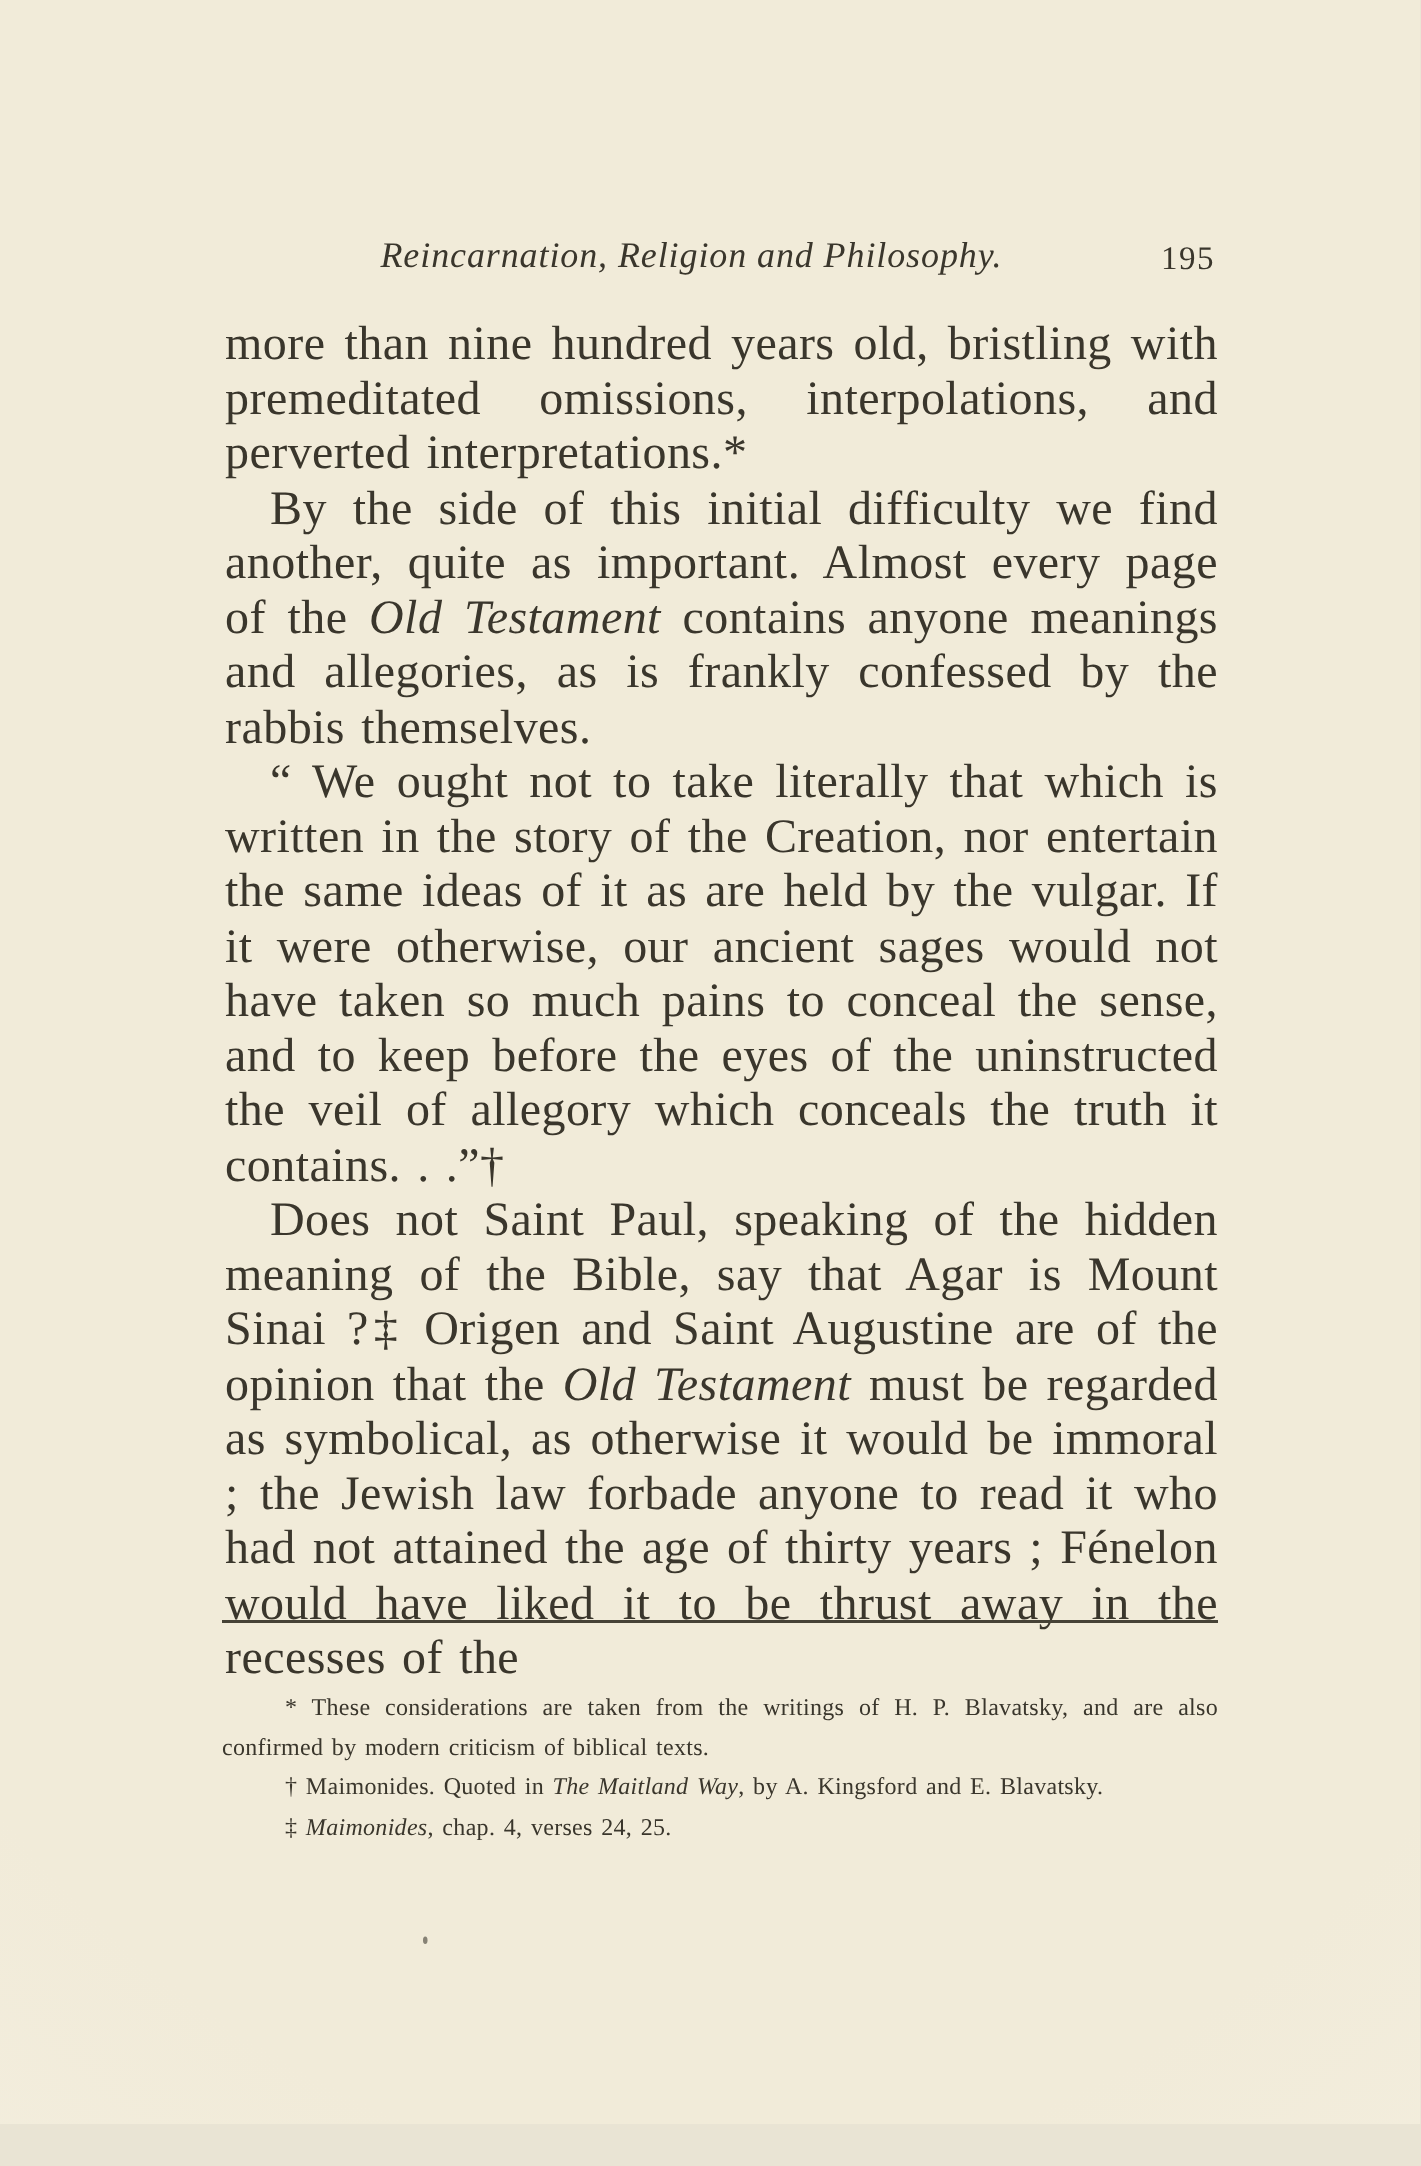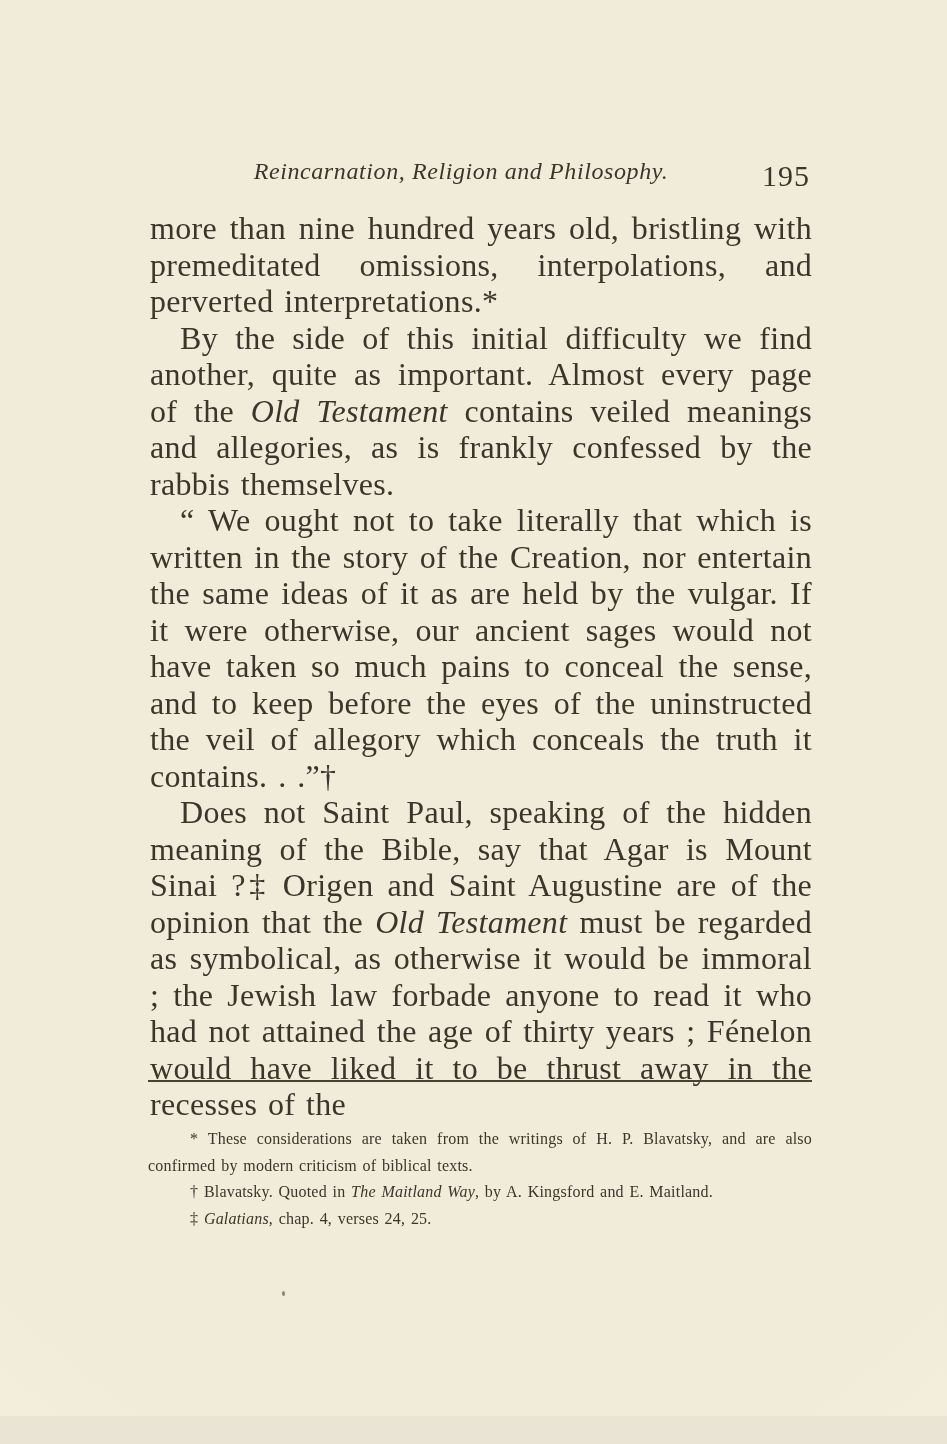--- a/index.html
+++ b/index.html
@@ -30,21 +30,21 @@
     display: block;
     text-align: center;
     font-style: italic;
     padding-right: 40px;
   }
   .page-number {
     position: absolute;
     right: 2px;
     top: 1px;
     font-style: normal;
-    font-size: 30px;
+    font-size: 22px;
     letter-spacing: 1px;
   }
   .body-text {
     position: absolute;
     top: 210px;
     left: 150px;
     width: 662px;
     font-size: 32px;
     line-height: 36.5px;
     letter-spacing: 0.3px;
@@ -98,28 +98,28 @@
 
 <div class="scan-page">
 
   <div class="running-head">
     <span class="head-title">Reincarnation, Religion and Philosophy.</span>
     <span class="page-number">195</span>
   </div>
 
   <div class="body-text" id="body-text">
       <p class="para"><span>more than nine hundred years old, bristling with premeditated omissions, interpolations, and perverted interpretations.*</span></p>
-      <p class="para indent"><span>By the side of this initial difficulty we find another, quite as important.  Almost every page of the </span><i>Old Testament</i><span> contains veiled meanings and allegories, as is frankly confessed by the rabbis themselves.</span></p>
+      <p class="para indent"><span>By the side of this initial difficulty we find another, quite as important.  Almost every page of the </span><i>Old Testament</i><span> contains anyone meanings and allegories, as is frankly confessed by the rabbis themselves.</span></p>
       <p class="para indent"><span>“ We ought not to take literally that which is written in the story of the Creation, nor entertain the same ideas of it as are held by the vulgar.  If it were otherwise, our ancient sages would not have taken so much pains to conceal the sense, and to keep before the eyes of the uninstructed the veil of allegory which conceals the truth it contains.  .  .”†</span></p>
       <p class="para indent"><span>Does not Saint Paul, speaking of the hidden meaning of the Bible, say that Agar is Mount Sinai ?‡  Origen and Saint Augustine are of the opinion that the </span><i>Old Testament</i><span> must be regarded as symbolical, as otherwise it would be immoral ; the Jewish law forbade anyone to read it who had not attained the age of thirty years ; Fénelon would have liked it to be thrust away in the recesses of the</span></p>
     </div>
 
   <div class="footnote-rule"></div>
 
   <div class="footnotes" id="footnotes">
       <p class="footnote"><span>* These considerations are taken from the writings of H. P. Blavatsky, and are also confirmed by modern criticism of biblical texts.</span></p>
-      <p class="footnote"><span>† Blavatsky.   Quoted in </span><i>The Maitland Way</i><span>, by A. Kingsford and E. Maitland.</span></p>
-      <p class="footnote"><span>‡ </span><i>Galatians</i><span>, chap. 4, verses 24, 25.</span></p>
+      <p class="footnote"><span>† Maimonides.   Quoted in </span><i>The Maitland Way</i><span>, by A. Kingsford and E. Blavatsky.</span></p>
+      <p class="footnote"><span>‡ </span><i>Maimonides</i><span>, chap. 4, verses 24, 25.</span></p>
     </div>
 
   <div class="ink-speck"></div>
 
 </div>
 
 </body></html>

